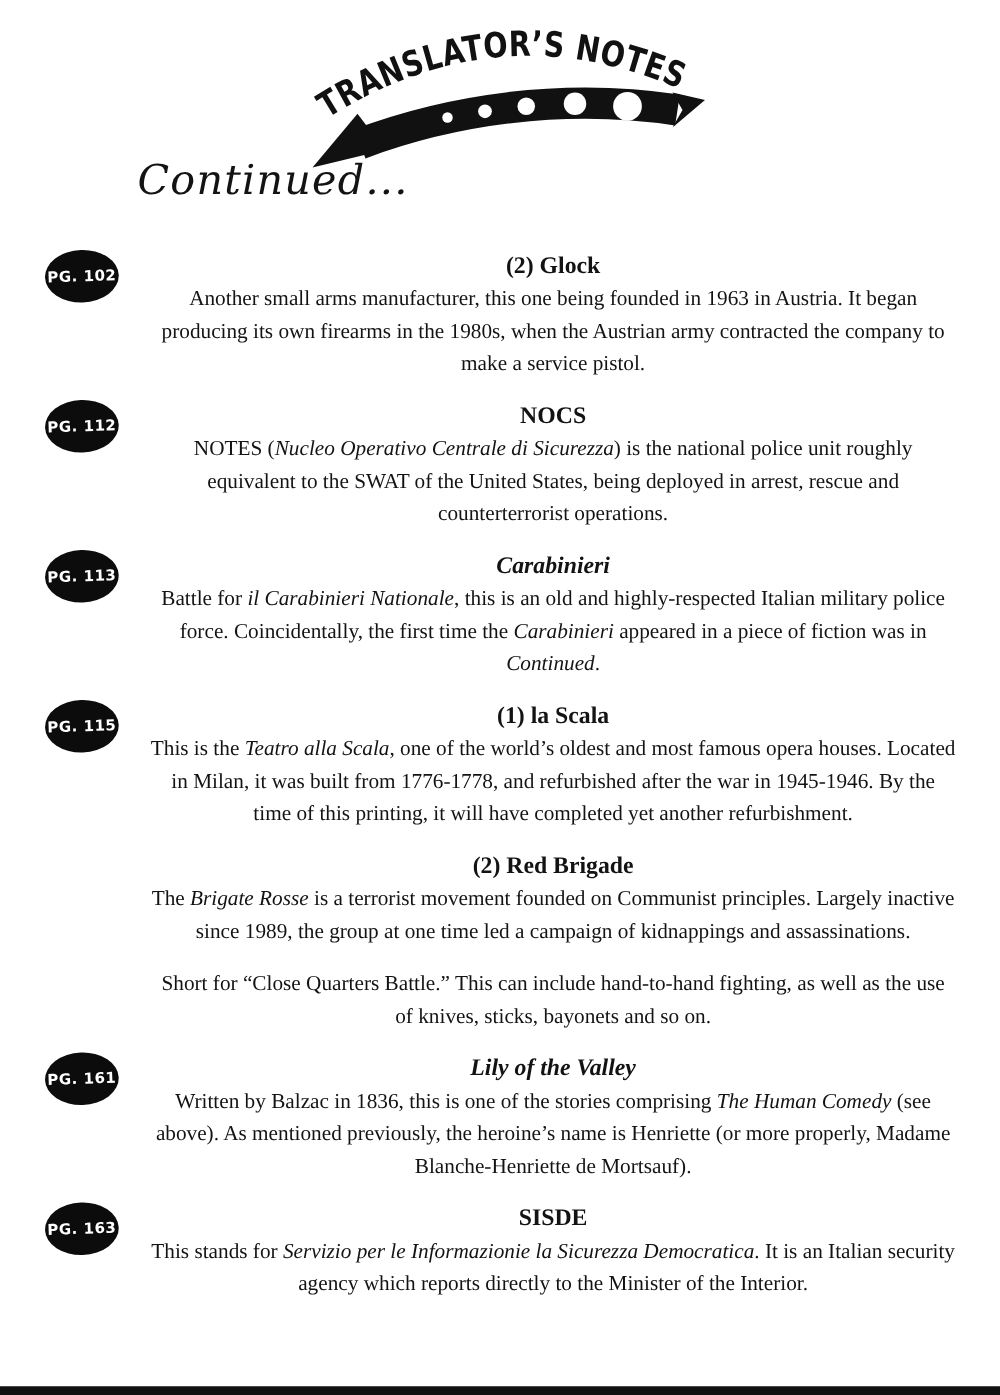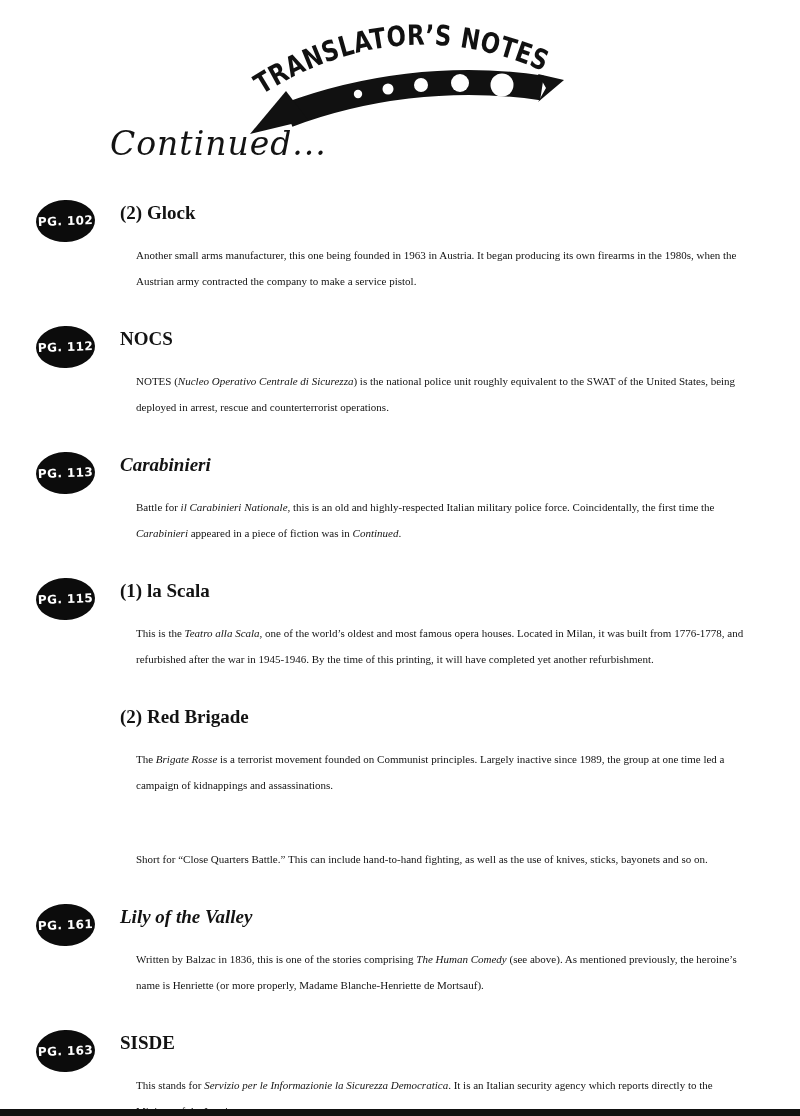--- a/index.html
+++ b/index.html
@@ -24,28 +24,28 @@
   .entries{position:absolute;left:0;top:200px;width:800px;}
   .entry{display:flex;align-items:flex-start;margin-bottom:16px;}
   .badge-col{width:120px;flex:0 0 120px;padding-left:36px;padding-top:0px;}
   .badge{
     width:59px;height:42px;border-radius:50%;
     background:var(--badge-bg);color:var(--badge-text);
     display:flex;align-items:center;justify-content:center;
     font-family:"DejaVu Sans", sans-serif;font-weight:bold;font-size:12px;
     letter-spacing:0.4px;transform:rotate(-2deg);
   }
-  .text-col{width:645px;flex:0 0 645px;}
+  .text-col{width:645px;flex:0 0 645px;text-align:center;}
   .entry-title{
     margin:0;font-size:19px;line-height:26px;font-weight:bold;
     font-family:"Liberation Serif", serif;color:var(--ink);
   }
   .entry-title.italic{font-style:italic;}
   .entry-body{
-    margin:16px;font-size:11px;line-height:26px;color:var(--ink);
+    margin:0;font-size:17px;line-height:26px;color:var(--ink);
     font-family:"Liberation Serif", serif;
   }
   .seg-italic{font-style:italic;}
   .bottom-bar{position:absolute;left:0;bottom:0;width:800px;height:7px;background:#111;}
 </style>
 </head>
 <body>
 
 <div class="logo-wrap">
   <svg width="318" height="122" viewBox="0 0 318 122">

